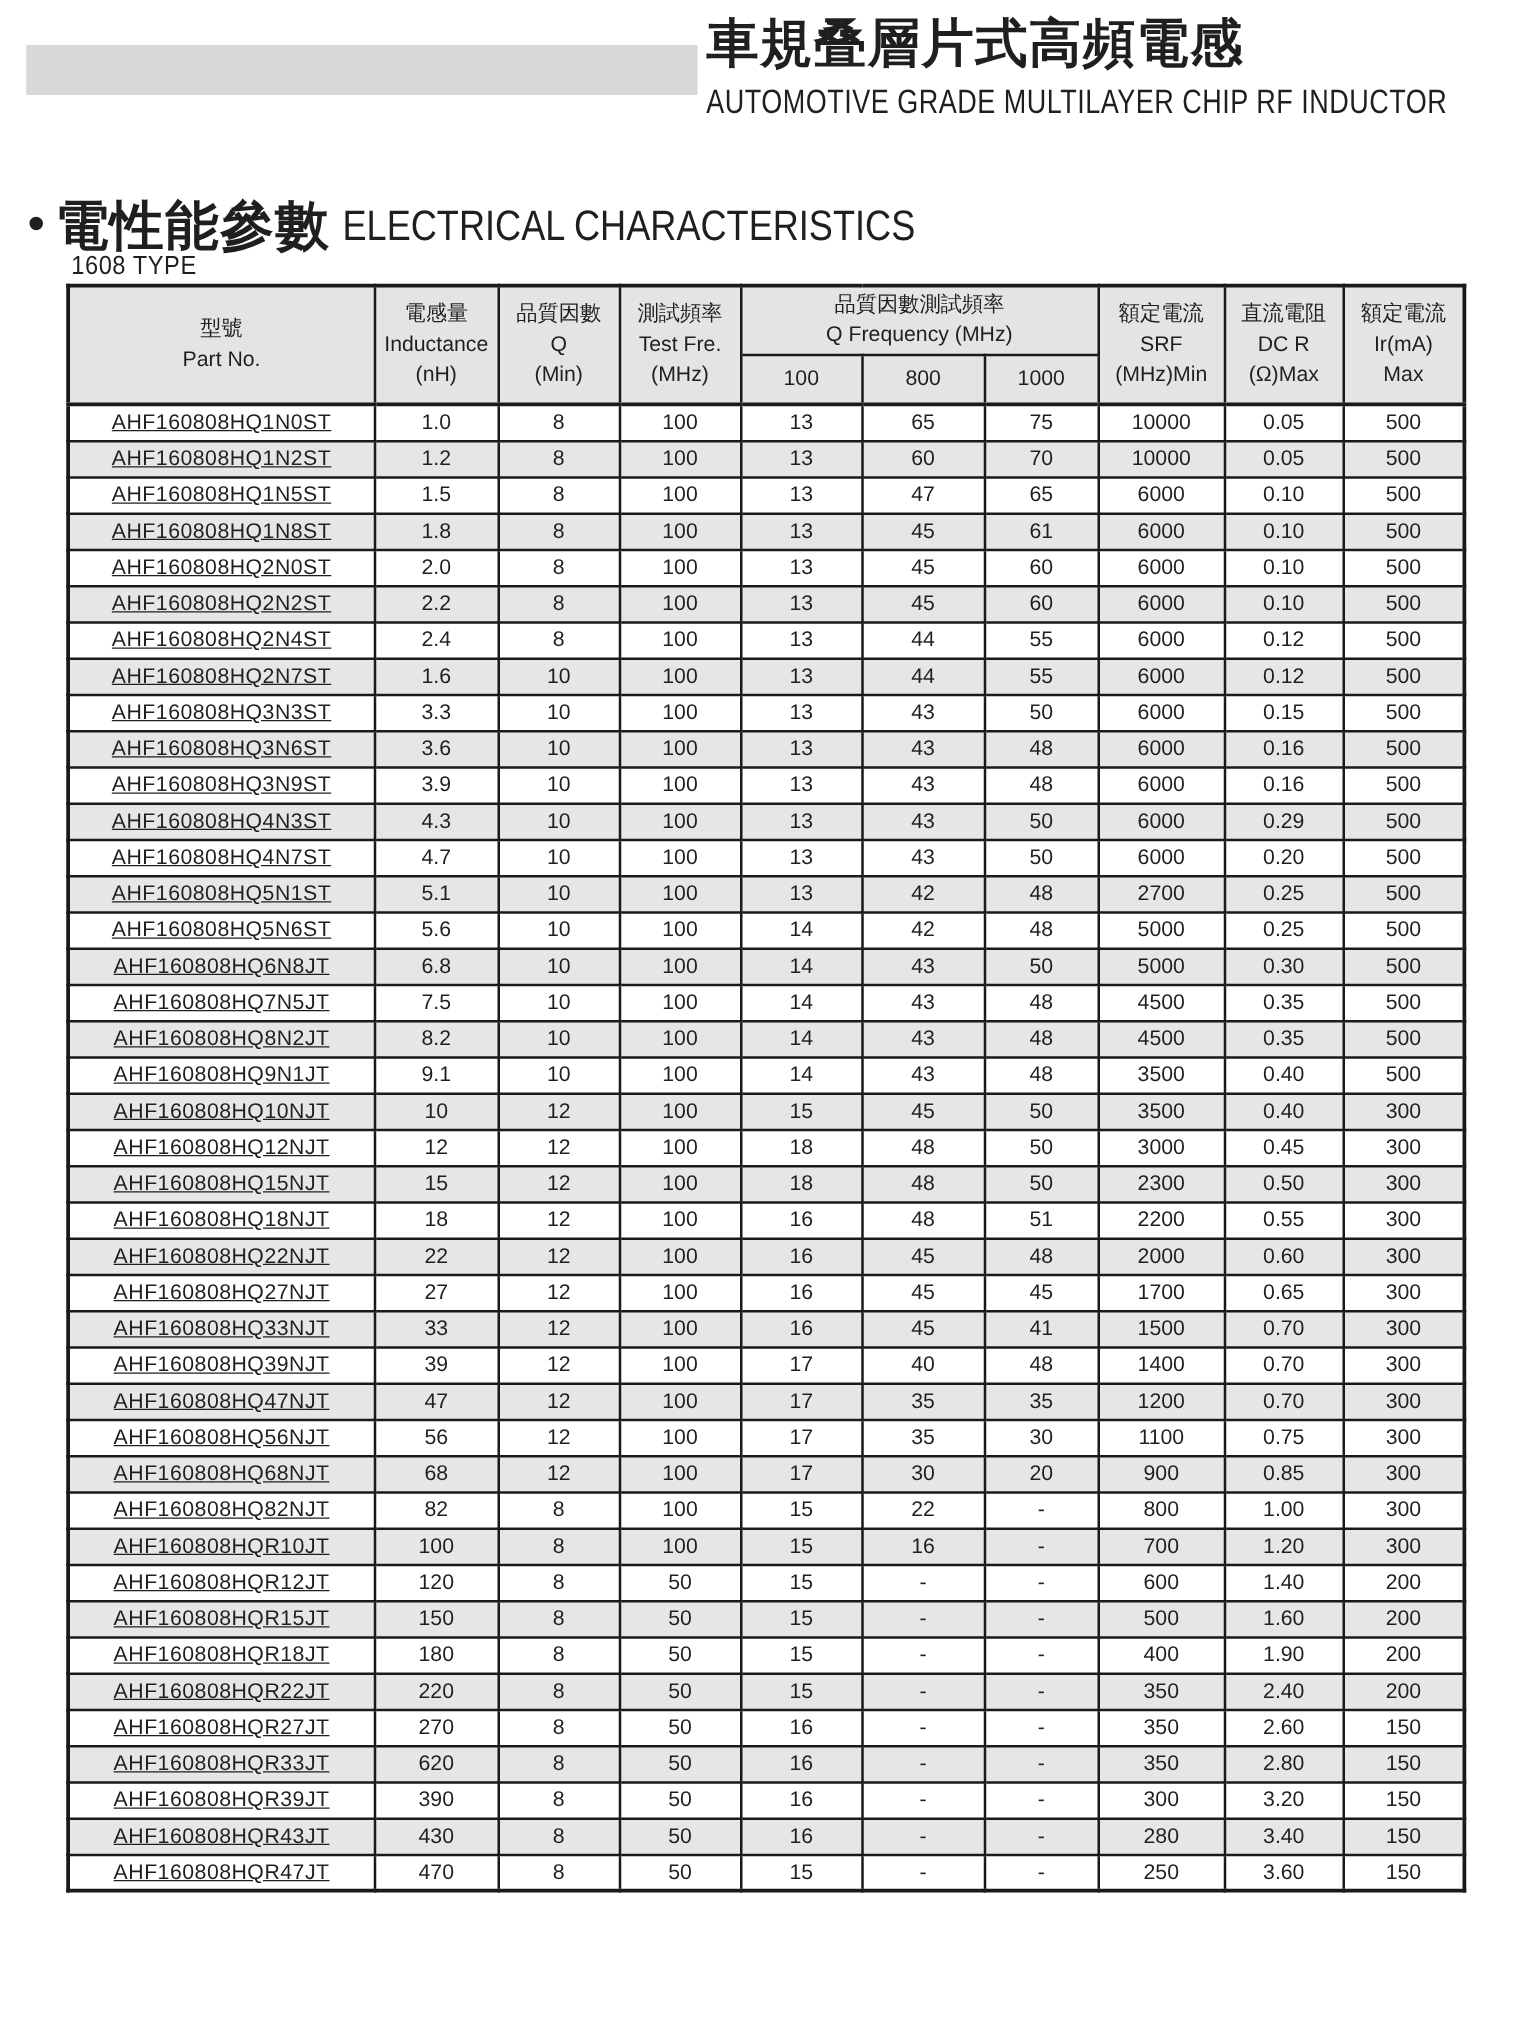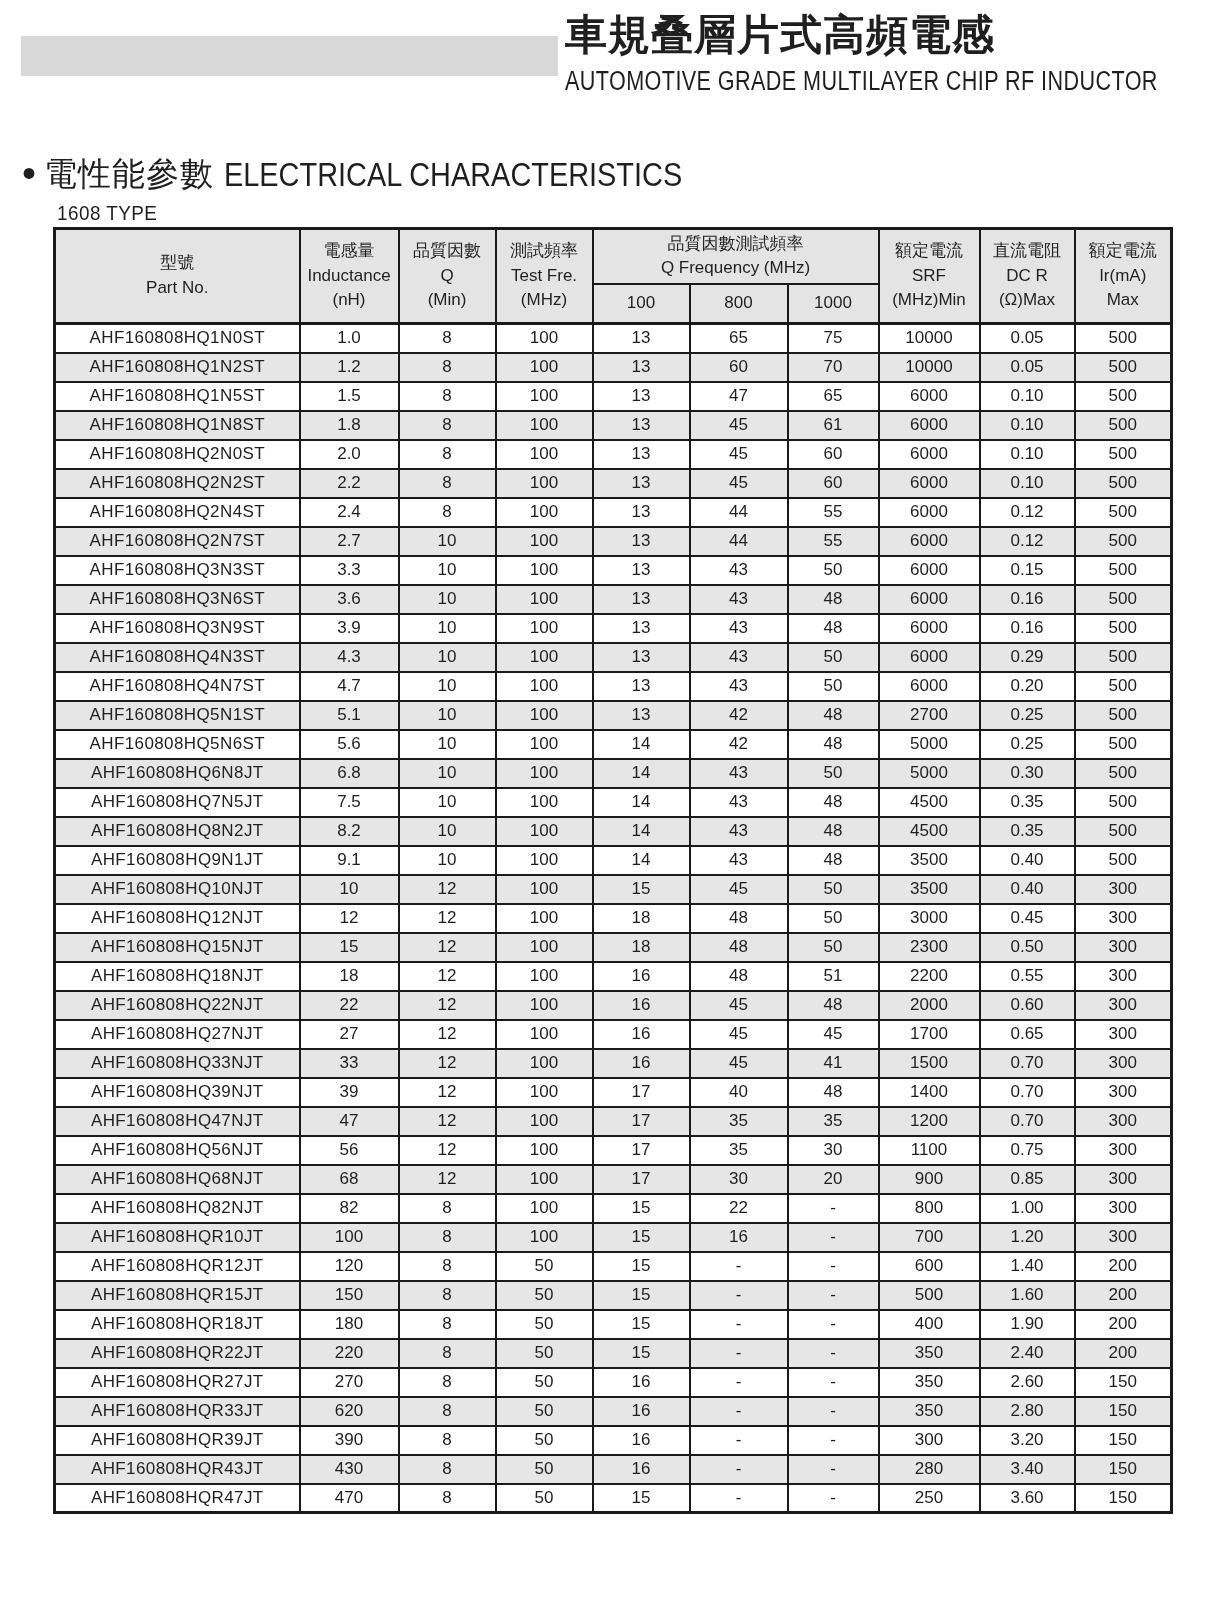--- a/index.html
+++ b/index.html
@@ -27,21 +27,21 @@
   .title-en{
     margin-top:10px;font-size:27px;font-weight:normal;
     display:inline-block;transform:scaleX(0.80);transform-origin:0 50%;
     letter-spacing:0.5px;
   }
   .section{
     position:absolute;left:22px;top:152px;
     display:flex;align-items:center;white-space:nowrap;
   }
   .bullet{font-size:40px;line-height:1;margin-right:8px;position:relative;top:-2px;}
-  .sec-cn{font-size:33px;font-weight:400;letter-spacing:1px;}
+  .sec-cn{font-size:43px;font-weight:700;letter-spacing:1px;}
   .sec-en{
     font-size:34px;font-weight:normal;margin-left:10px;
     display:inline-block;transform:scaleX(0.85);transform-origin:0 50%;
   }
   .type-label{
     position:absolute;left:57px;top:201px;font-size:21px;
     display:inline-block;transform:scaleX(0.9);transform-origin:0 50%;
     letter-spacing:0.5px;
   }
   table.spec{
@@ -56,21 +56,21 @@
     padding:0 2px;
     font-weight:normal;
   }
   thead th{background:var(--header-bg);line-height:1.45;font-size:17px;}
   thead tr.h1{height:55px;}
   thead tr.h2{height:40px;}
   thead tr.h2 th{border-bottom-width:3px;}
   thead th.span2{border-bottom-width:3px;}
   tbody td{height:29px;}
   tbody tr.stripe td{background:var(--stripe-bg);}
-  tbody td.part{letter-spacing:0.4px;}
+  tbody td.part{letter-spacing:0.4px;text-decoration:underline;}
 </style>
 </head>
 <body>
 
 <div class="page">
 
   <div class="topbar"></div>
 
   <div class="brand">
     <div class="title-cn">車規叠層片式高頻電感</div>
@@ -225,21 +225,21 @@
           <td>100</td>
           <td>13</td>
           <td>44</td>
           <td>55</td>
           <td>6000</td>
           <td>0.12</td>
           <td>500</td>
         </tr>
         <tr class="stripe">
           <td class="part">AHF160808HQ2N7ST</td>
-          <td>2.7</td>
+          <td>1.6</td>
           <td>10</td>
           <td>100</td>
           <td>13</td>
           <td>44</td>
           <td>55</td>
           <td>6000</td>
           <td>0.12</td>
           <td>500</td>
         </tr>
         <tr>

